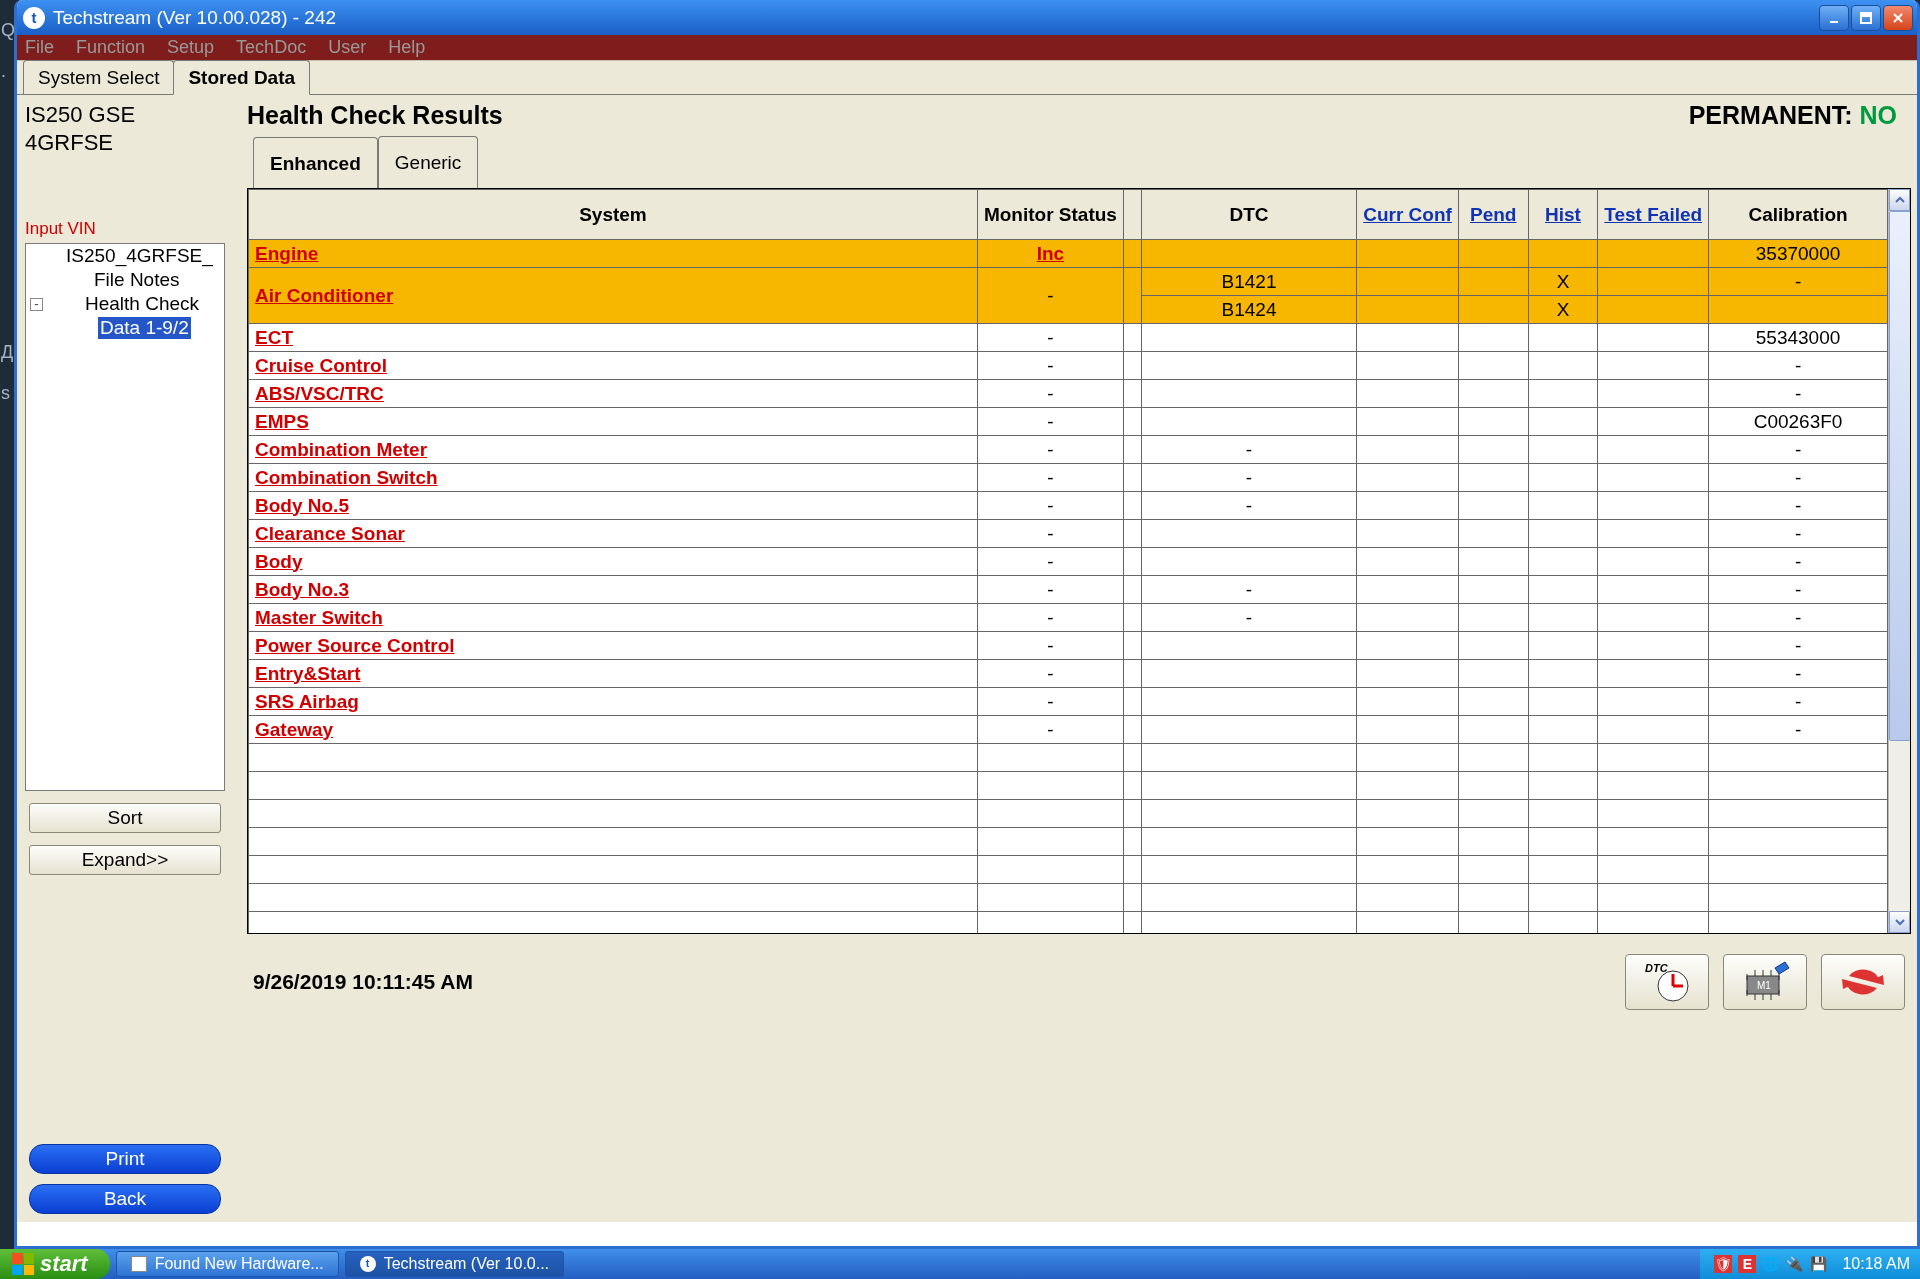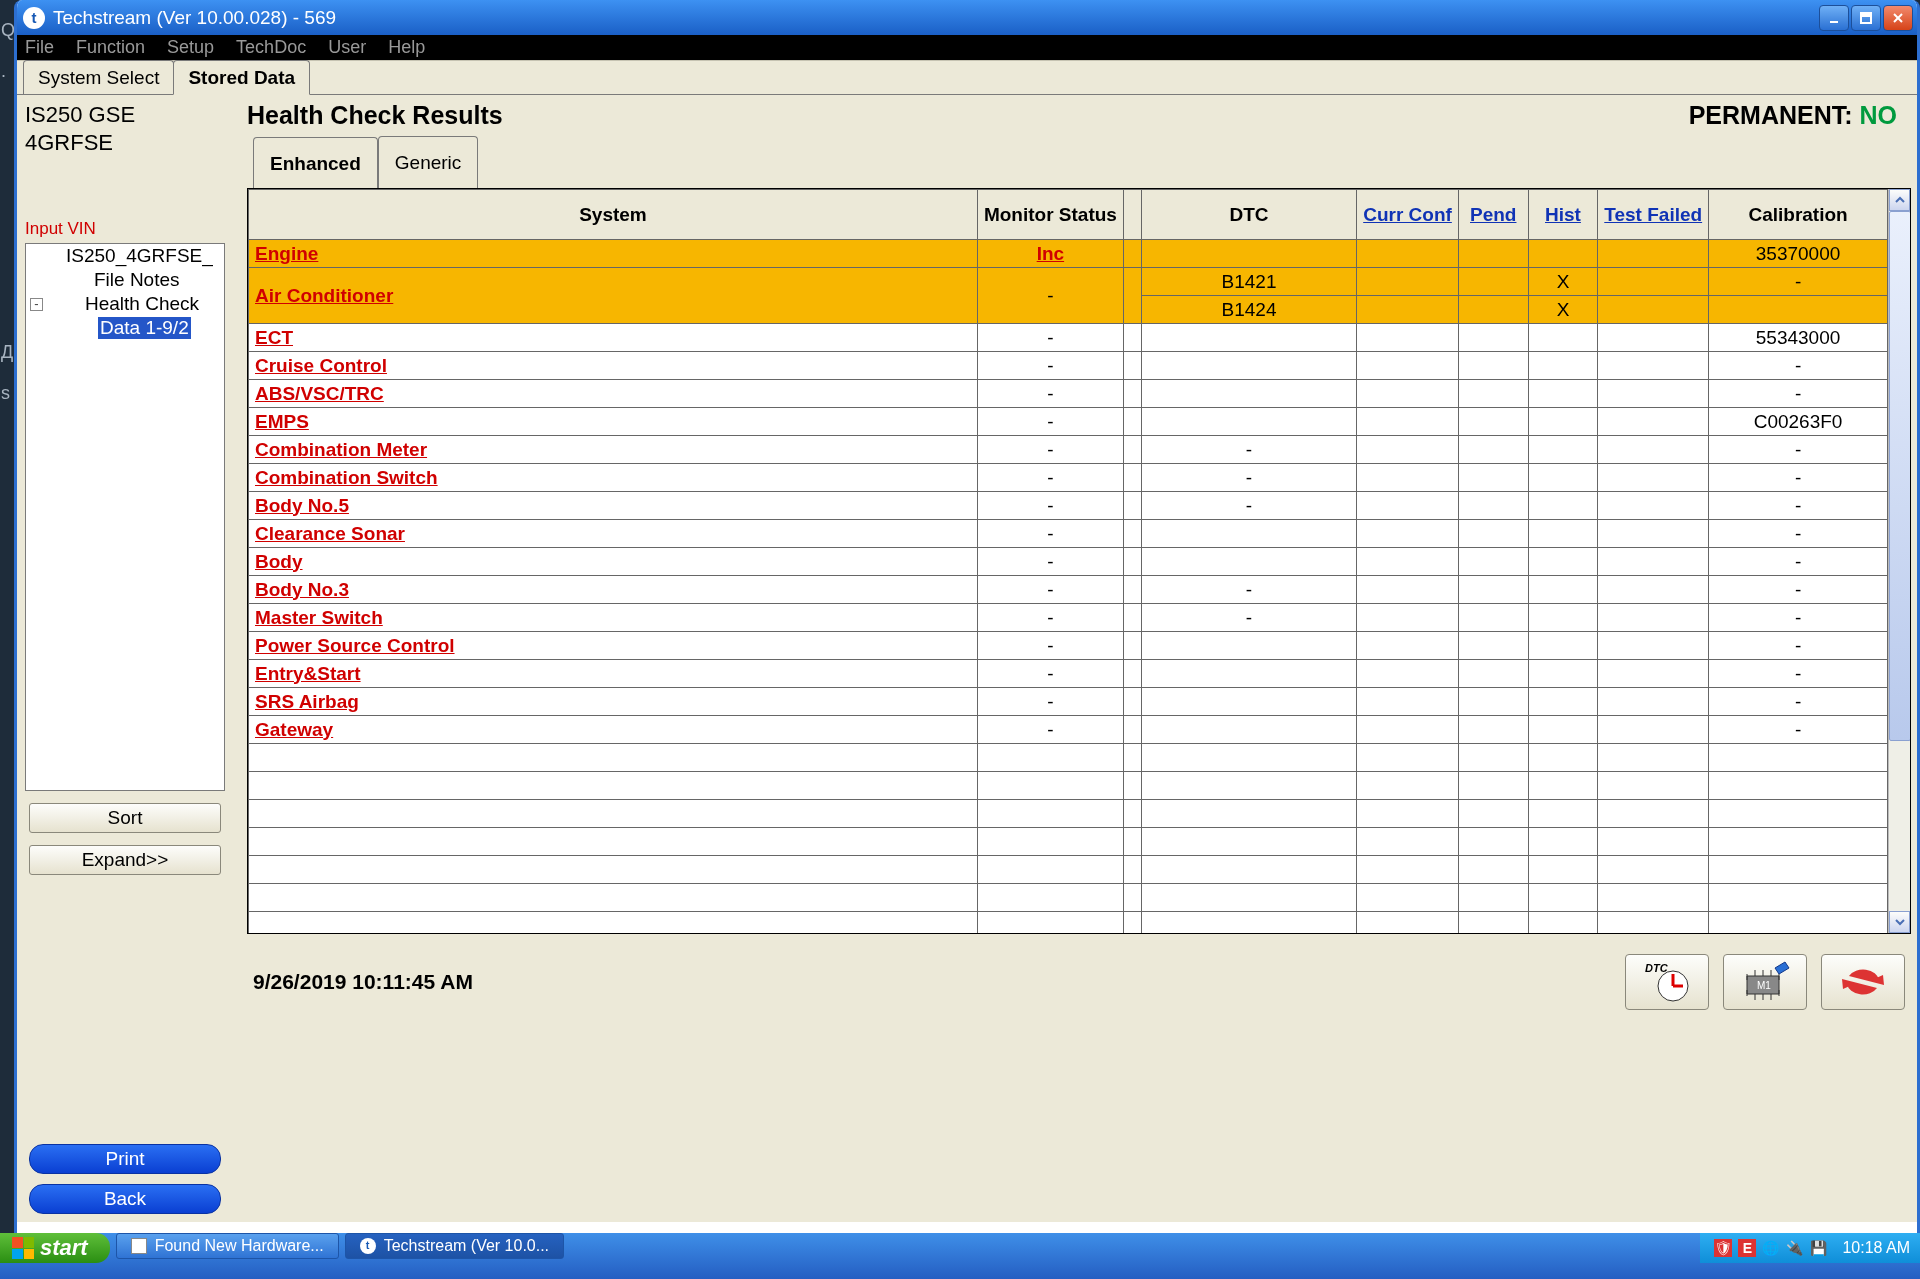--- a/index.html
+++ b/index.html
@@ -10,21 +10,21 @@
 
   .window{ position:absolute; left:14px; top:0; right:0; bottom:30px;
     background:#fff; border:3px solid #2d6fd0; border-top:0; border-radius:8px 8px 0 0; overflow:hidden;}
   .titlebar{ height:35px; background:linear-gradient(#3d91f2,#1a5fc6); display:flex; align-items:center; color:#fff; font-size:19px; }
   .titlebar .icon{ width:22px; height:22px; margin:0 8px 0 6px; background:#fff; border-radius:50%; display:flex; align-items:center; justify-content:center; color:#1759b5; font-weight:bold; font-size:15px;}
   .winbtns{ margin-left:auto; display:flex; padding-right:4px;}
   .winbtn{ width:30px; height:26px; margin-left:2px; background:linear-gradient(#6fb0f6,#2a70d3); border:1px solid #1c4f9a; border-radius:4px; display:flex; align-items:center; justify-content:center; color:#fff;}
   .winbtn.close{ background:linear-gradient(#f28a6d,#d64318);}
   .winbtn svg{width:14px;height:14px;stroke:#fff;stroke-width:2;fill:none;}
 
-  .menubar{ height:26px; background:#000000; display:flex; align-items:center; padding:0 8px; color:#999; font-size:18px; border-bottom:1px solid #c6c3b2;}
+  .menubar{ height:26px; background:#7f1d1d; display:flex; align-items:center; padding:0 8px; color:#999; font-size:18px; border-bottom:1px solid #c6c3b2;}
   .menubar span{ margin-right:22px;}
 
   .doc-tabs{ height:34px; background:#ece9d8; display:flex; align-items:flex-end; padding-left:6px; border-bottom:1px solid #7a7a7a;}
   .doc-tab{ padding:6px 14px 5px; background:#ece9d8; border:1px solid #7a7a7a; border-bottom:none; border-radius:4px 4px 0 0; font-size:19px; margin-right:-1px;}
   .doc-tab.active{ font-weight:bold; position:relative; z-index:2; background:#ece9d8; border-bottom:1px solid #ece9d8; margin-bottom:-1px;}
 
   .body{ display:flex; height:calc(100% - 35px - 26px - 34px - 24px); background:#ece9d8;}
   .sidebar{ width:224px; min-width:224px; padding:6px 8px 8px 8px; display:flex; flex-direction:column;}
   .veh{ font-weight:normal; font-size:22px; line-height:28px;}
   .input-vin{ color:#d00000; font-size:17px; margin-top:62px;}
@@ -65,21 +65,21 @@
   .footer .ts{ font-size:21px; font-weight:bold; margin-left:6px;}
   .footer .acts{ margin-left:auto; display:flex; gap:14px; margin-right:6px;}
   .actbtn{ width:84px; height:56px; background:linear-gradient(#fdfdfb,#e6e2cf); border:1px solid #8a887b; border-radius:4px; display:flex; align-items:center; justify-content:center; font-size:12px; position:relative;}
 
   .statusbar{ position:absolute; left:0; right:0; bottom:0; height:24px; background:#ece9d8; display:flex; align-items:center; border-top:1px solid #fff; font-size:17px;}
   .statusbar .cell{ border:1px solid #b9b6a4; height:22px; padding:0 6px; display:flex; align-items:center; background:#ece9d8;}
   .statusbar .wide{ flex:1; border-left:none;}
   .statusbar .dc3{ display:flex; align-items:center; gap:6px;}
   .diamond{ width:12px; height:12px; background:#1cc21c; transform:rotate(45deg);}
 
-  .taskbar{ position:absolute; left:0; right:0; bottom:0; height:46px; background:linear-gradient(#3f8fe8,#245ec2); display:flex; align-items:flex-start; color:#fff; font-size:16px;margin-top:48px;}
+  .taskbar{ position:absolute; left:0; right:0; bottom:0; height:30px; background:linear-gradient(#3f8fe8,#245ec2); display:flex; align-items:center; color:#fff; font-size:16px;margin-top:48px;}
   .startbtn{ height:30px; padding:0 22px 0 12px; background:linear-gradient(#5fbf3a,#2a8e12); border-radius:0 14px 14px 0; display:flex; align-items:center; font-style:italic; font-weight:bold; font-size:22px; gap:6px;}
   .startbtn .flag{width:22px;height:22px;display:grid;grid-template:1fr 1fr/1fr 1fr;gap:1px;}
   .startbtn .flag span:nth-child(1){background:#f25022;} .startbtn .flag span:nth-child(2){background:#7fba00;}
   .startbtn .flag span:nth-child(3){background:#00a4ef;} .startbtn .flag span:nth-child(4){background:#ffb900;}
   .task{ height:26px; margin-left:6px; padding:0 14px; background:linear-gradient(#5aa1ee,#2f73d4); border:1px solid #1d55a8; border-radius:3px; display:flex; align-items:center; gap:8px; max-width:270px; overflow:hidden;}
   .task.active{ background:linear-gradient(#2662c0,#1d52a5);}
   .tray{ margin-left:auto; height:30px; background:linear-gradient(#2eaef2,#0f8ed8); display:flex; align-items:center; padding:0 10px 0 14px; gap:6px;}
   .tray .ico{width:18px;height:18px;display:flex;align-items:center;justify-content:center;font-size:14px;}
   .tray .time{margin-left:8px;}
 
@@ -94,21 +94,21 @@
 <div class="desktop-edge">
   <div>Q</div>
     <div>.</div>
     <div style="margin-top:260px">Д</div>
     <div>s</div>
 </div>
 
 <div class="window">
   <div class="titlebar">
     <span class="icon">t</span>
-    <span>Techstream (Ver 10.00.028) - 569</span>
+    <span>Techstream (Ver 10.00.028) - 242</span>
     <div class="winbtns">
       <div class="winbtn">
           <svg viewBox="0 0 14 14">
             <line x1="3" y1="11" x2="11" y2="11"></line>
           </svg>
         </div>
       <div class="winbtn">
           <svg viewBox="0 0 14 14">
             <rect x="2" y="2" width="10" height="10"></rect>
             <rect x="2" y="2" width="10" height="3" fill="#fff"></rect>

